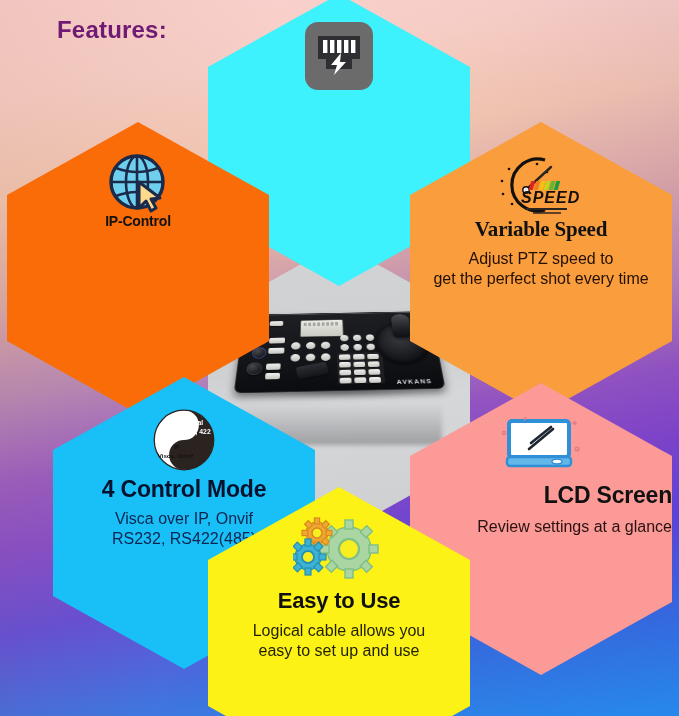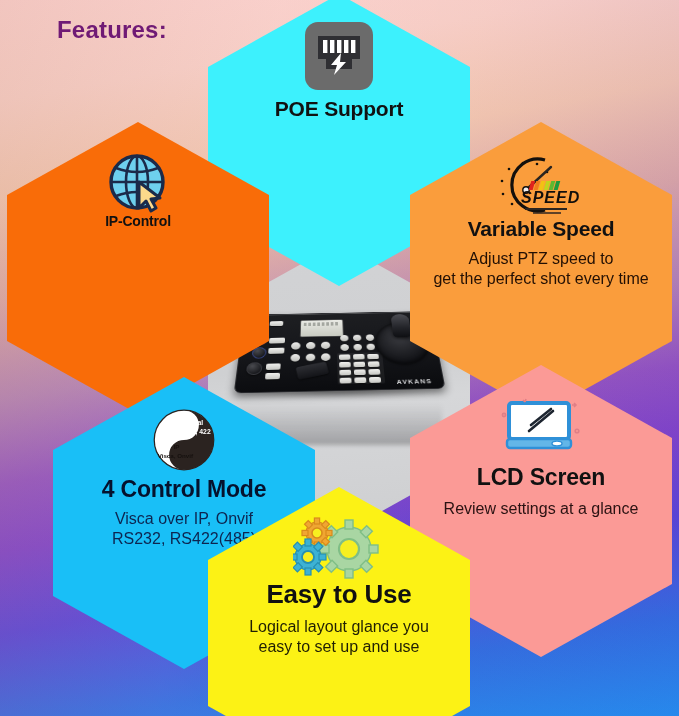--- a/index.html
+++ b/index.html
@@ -66,39 +66,39 @@
 
   
   #hex-ip { left:7px; top:122px; width:262px; height:292px; background:#F96C08; padding-top:22px; }
   #hex-ip .icon-wrap { height:70px; }
   #hex-ip .title { font-size:14px; }
   #hex-ip .desc  { font-size:16px; margin-top:8px; color:#2a1008; }
 
   
   #hex-speed { left:410px; top:122px; width:262px; height:292px; background:#FA9D3C; padding-top:20px; }
   #hex-speed .icon-wrap { height:72px; }
-  #hex-speed .title { font-size:21px; margin-top:4px; }
+  #hex-speed .title { font-size:21px; margin-top:4px;font-family:Liberation Serif, serif; }
   #hex-speed .desc  { font-size:16px; margin-top:9px; color:#231004; }
 
   
   #hex-mode { left:7px; top:377px; width:262px; height:292px; background:#19BFF7; padding-top:24px;margin-left:46px; }
   #hex-mode .icon-wrap { height:70px; }
   #hex-mode .title { font-size:23px; margin-top:6px; color:#05122e; }
   #hex-mode .desc  { font-size:16px; margin-top:8px; color:#0d2550; }
 
   
-  #hex-lcd { left:410px; top:365px; width:262px; height:292px; background:#FB9A96; padding-top:24px; }
+  #hex-lcd { left:410px; top:383px; width:262px; height:292px; background:#FB9A96; padding-top:24px;align-items:flex-end; }
   #hex-lcd .icon-wrap { height:68px; }
   #hex-lcd .title { font-size:23px; margin-top:8px; }
   #hex-lcd .desc  { font-size:16px; margin-top:10px; color:#2a1212; }
 
   
   #hex-easy { left:208px; top:487px; width:262px; height:292px; background:#FCF215; padding-top:24px; }
   #hex-easy .icon-wrap { height:70px; }
-  #hex-easy .title { font-size:26px; }
+  #hex-easy .title { font-size:22px; margin-top:8px; }
   #hex-easy .desc  { font-size:16px; margin-top:9px; color:#201f04; }
 
   
   #hex-product {
     left:208px; top:243px; width:262px; height:292px;
     background:linear-gradient(175deg,#d2d3d5 0%, #cfd0d2 42%, #d6d7d9 55%, #cdced0 100%);
   }
 
   
   #features-title {
@@ -245,21 +245,20 @@
             <rect x="9" y="7" width="4.4" height="13"></rect>
             <rect x="16" y="7" width="4.4" height="13"></rect>
             <rect x="23" y="7" width="4.4" height="13"></rect>
             <rect x="30" y="7" width="4.4" height="13"></rect>
             <rect x="37" y="7" width="4.4" height="13"></rect>
           </g>
           <path d="M27 20 L17 32 H23 L20 42 L32 29 H26 Z" fill="#ffffff"></path>
         </svg>
       </div>
     </div>
-    <div class="title">POE Support</div>
   </div>
 
   <div class="hex" id="hex-ip" style="background: rgb(249, 108, 8);">
     <div class="icon-wrap">
       <div class="globe-icon">
         <svg width="62" height="62" viewBox="0 0 62 62" aria-hidden="true">
           <circle cx="30" cy="30" r="26" fill="#6ed0ee" stroke="#1b2a4a" stroke-width="3.4"></circle>
           <g fill="none" stroke="#1b2a4a" stroke-width="2.6">
             <ellipse cx="30" cy="30" rx="11" ry="26"></ellipse>
             <line x1="4" y1="30" x2="56" y2="30"></line>
@@ -396,17 +395,17 @@
               <rect x="-3" y="11" width="6" height="7" transform="rotate(45)"></rect>
               <rect x="-18" y="-3" width="7" height="6" transform="rotate(45)"></rect>
               <rect x="11" y="-3" width="7" height="6" transform="rotate(45)"></rect>
             </g>
             <circle r="6" fill="#f7ef20" stroke="#2690b2" stroke-width="1.8"></circle>
           </g>
         </svg>
       </div>
     </div>
     <div class="title">Easy to Use</div>
-    <div class="desc">Logical layout glance you
+    <div class="desc">Logical cable allows you
 easy to set up and use</div>
   </div>
 
 </div>
 
 </body></html>

